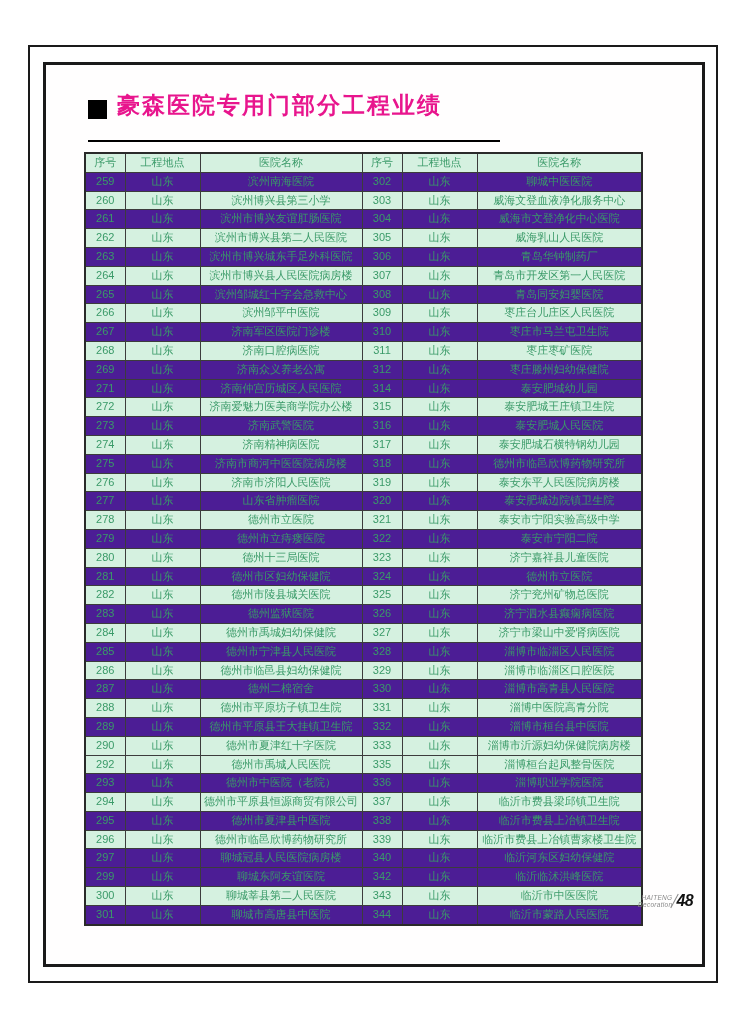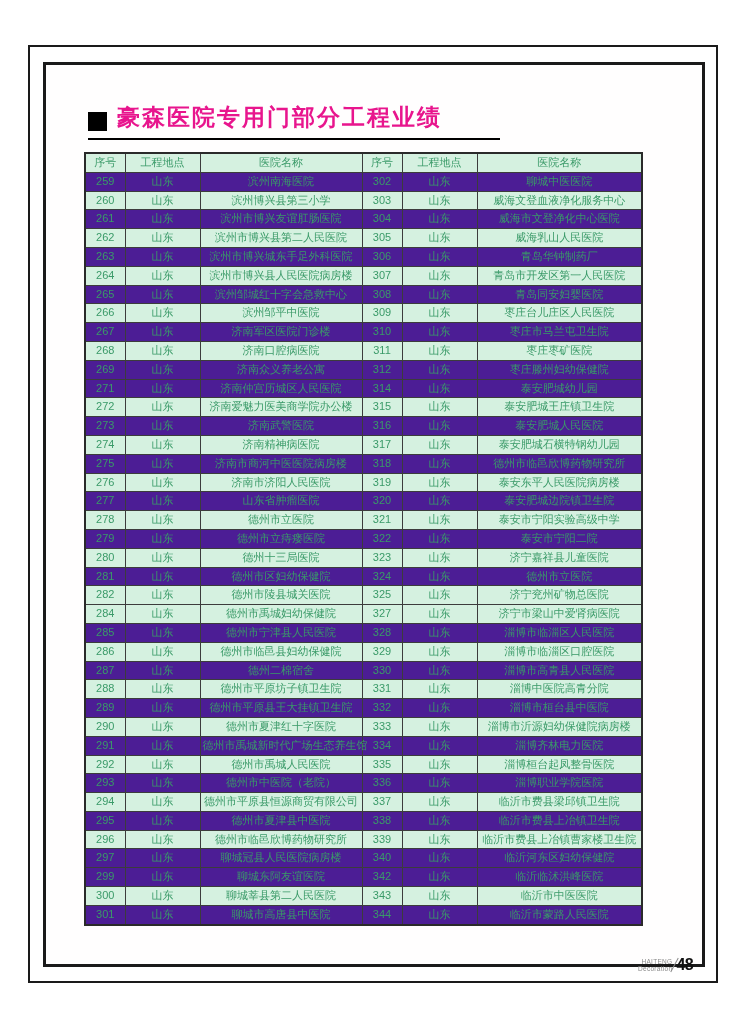--- a/index.html
+++ b/index.html
@@ -10,22 +10,22 @@
   }
   .outer-frame{
     position:absolute;left:28px;top:45px;width:690px;height:938px;
     border:2px solid #1a1a1a;box-sizing:border-box;
   }
   .inner-frame{
     position:absolute;left:43px;top:62px;width:662px;height:905px;
     border:3px solid #1a1a1a;box-sizing:border-box;background:#fffefe;
   }
   .title-block{
-    position:absolute;left:88px;top:104px;display:flex;align-items:flex-start;
-    border-bottom:2px solid #000;padding-bottom:6px;width:412px;box-sizing:border-box;
+    position:absolute;left:88px;top:92px;display:flex;align-items:flex-start;
+    border-bottom:2px solid #000;padding-bottom:20px;width:412px;box-sizing:border-box;
   }
   .title-square{
     width:19px;height:19px;background:#000;margin-top:8px;flex:0 0 auto;
   }
   .page-title{
     margin:0 0 0 10px;font-size:23px;font-weight:bold;letter-spacing:2px;
     color:var(--title-color,#e8158d);line-height:1.2;white-space:nowrap;
   }
   table.projects{
     position:absolute;left:84px;top:152px;width:557px;
@@ -35,21 +35,21 @@
   }
   table.projects th,table.projects td{
     border:1px solid #3c3c3c;padding:0 2px;height:17.8px;line-height:17.8px;
     text-align:center;font-weight:normal;white-space:nowrap;overflow:visible;
     box-sizing:border-box;
   }
   table.projects thead tr{background:var(--row-alt-bg,#d5f1e0);}
   table.projects tbody tr{background:#4c1d95;}
   table.projects tbody tr.alt{background:var(--row-alt-bg,#d5f1e0);margin-left:33px;}
   .footer{
-    position:absolute;left:638px;top:956px;display:flex;align-items:center;
+    position:absolute;left:638px;top:892px;display:flex;align-items:center;font-style:italic;
   }
   .brand{
     display:flex;flex-direction:column;align-items:flex-end;
     font-size:6.5px;color:#8a8a8a;line-height:1.15;letter-spacing:.3px;
   }
   .brand-slash{
     width:1px;height:16px;background:#8a8a8a;transform:rotate(28deg);
     margin:0 1px 0 2px;
   }
   .page-number{
@@ -264,20 +264,28 @@
         <td>德州市立医院</td>
       </tr>
       <tr class="alt">
         <td>282</td>
         <td>山东</td>
         <td>德州市陵县城关医院</td>
         <td>325</td>
         <td>山东</td>
         <td>济宁兖州矿物总医院</td>
       </tr>
+      <tr>
+        <td>283</td>
+        <td>山东</td>
+        <td>德州监狱医院</td>
+        <td>326</td>
+        <td>山东</td>
+        <td>济宁泗水县癫痫病医院</td>
+      </tr>
       <tr class="alt">
         <td>284</td>
         <td>山东</td>
         <td>德州市禹城妇幼保健院</td>
         <td>327</td>
         <td>山东</td>
         <td>济宁市梁山中爱肾病医院</td>
       </tr>
       <tr>
         <td>285</td>
@@ -319,28 +327,20 @@
         <td>山东</td>
         <td>淄博市桓台县中医院</td>
       </tr>
       <tr class="alt">
         <td>290</td>
         <td>山东</td>
         <td>德州市夏津红十字医院</td>
         <td>333</td>
         <td>山东</td>
         <td>淄博市沂源妇幼保健院病房楼</td>
-      </tr>
-      <tr>
-        <td>291</td>
-        <td>山东</td>
-        <td>德州市禹城新时代广场生态养生馆</td>
-        <td>334</td>
-        <td>山东</td>
-        <td>淄博齐林电力医院</td>
       </tr>
       <tr class="alt">
         <td>292</td>
         <td>山东</td>
         <td>德州市禹城人民医院</td>
         <td>335</td>
         <td>山东</td>
         <td>淄博桓台起凤整骨医院</td>
       </tr>
       <tr>

